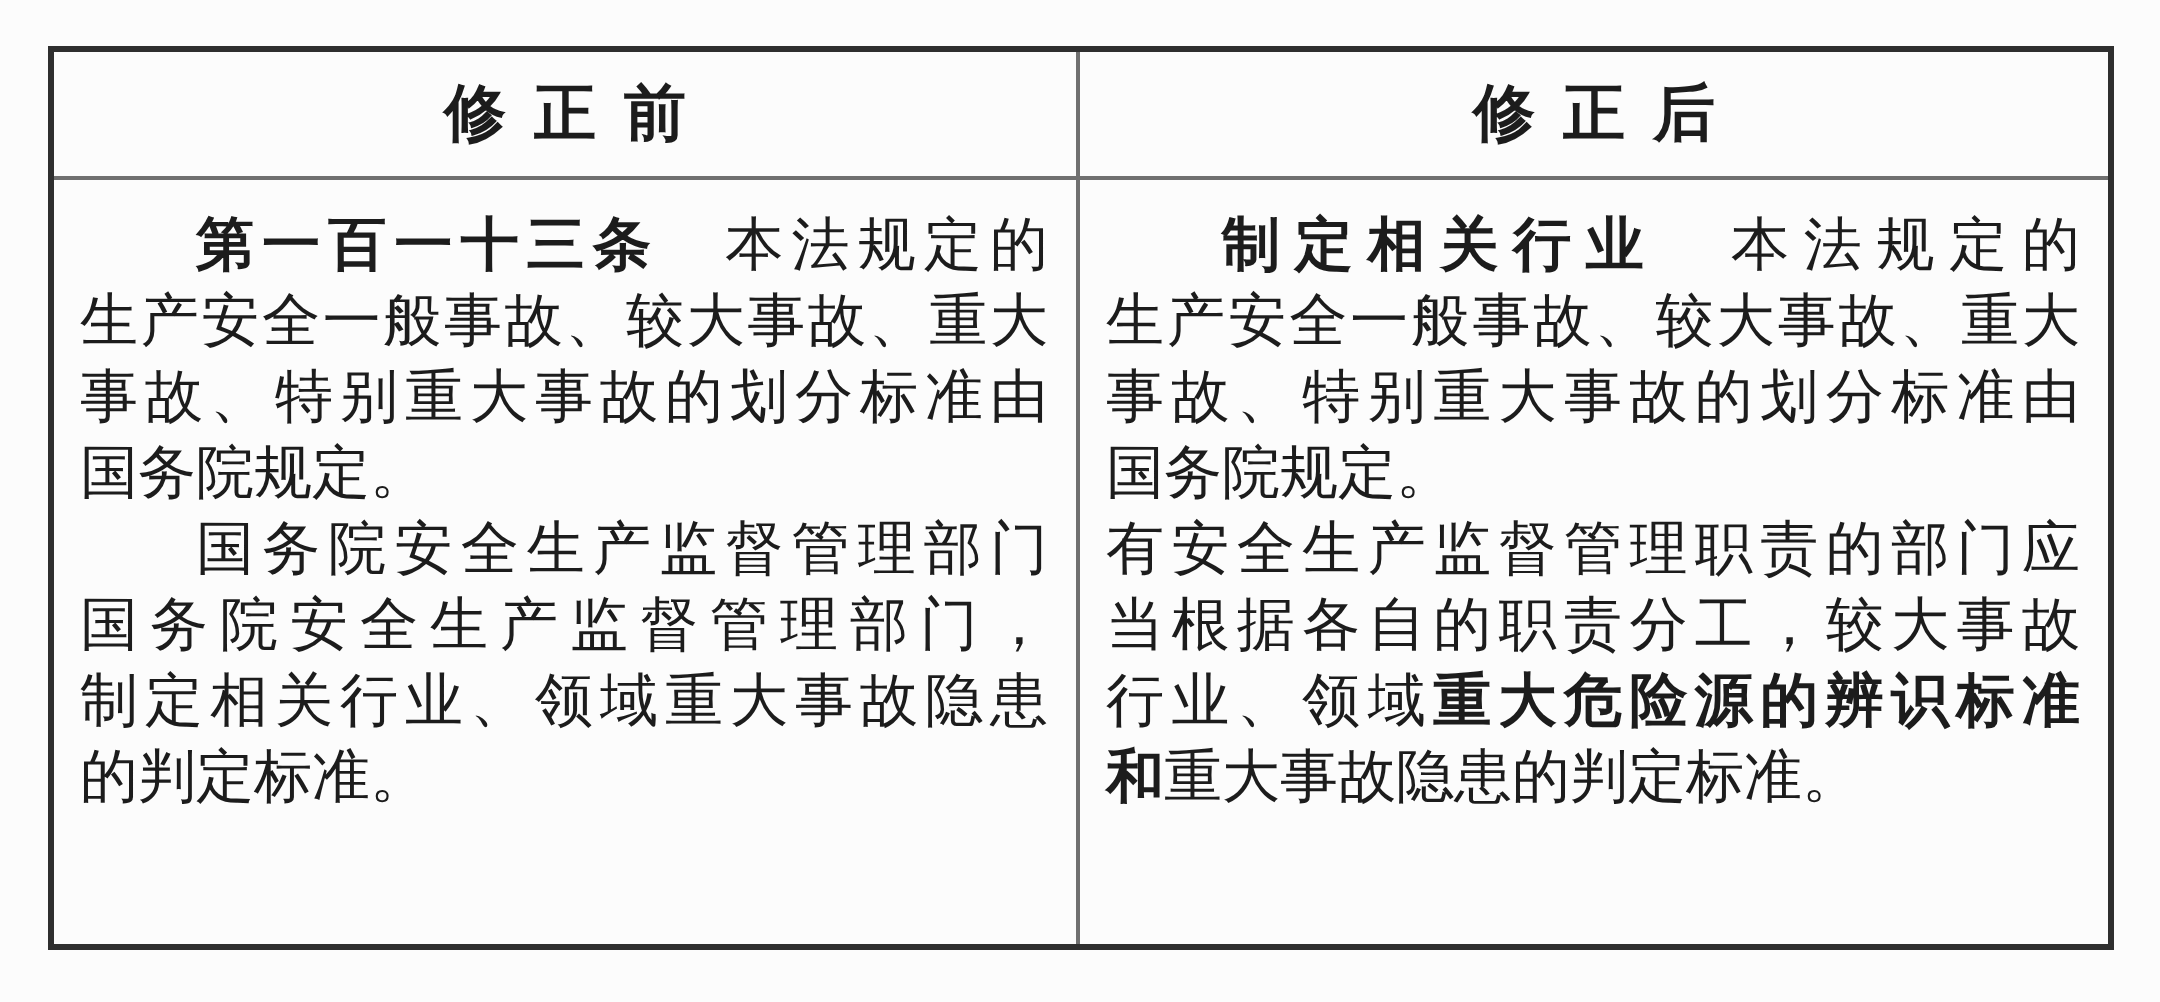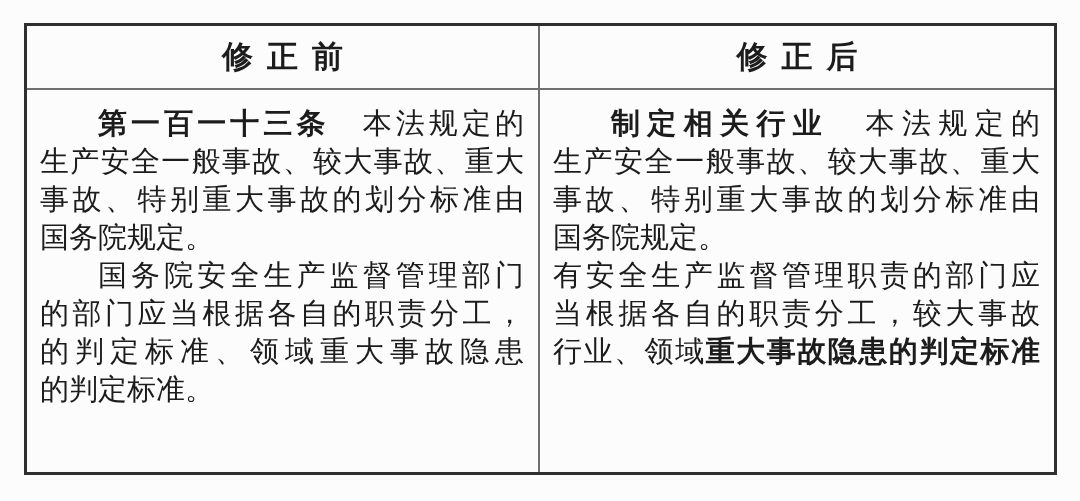--- a/index.html
+++ b/index.html
@@ -71,31 +71,32 @@
 <div class="canvas">
   <div class="law-table">
     <div class="col">
       <div class="col-header">修正前</div>
       <div class="col-body">
           <div class="line indent"><span class="seg bold">第一百一十三条</span><span class="seg">　本法规定的</span></div>
           <div class="line"><span class="seg">生产安全一般事故、较大事故、重大</span></div>
           <div class="line"><span class="seg">事故、特别重大事故的划分标准由</span></div>
           <div class="line last"><span class="seg">国务院规定。</span></div>
           <div class="line indent"><span class="seg">国务院安全生产监督管理部门</span></div>
-          <div class="line"><span class="seg">的部门应当根据各自的职责分工，</span></div>
-          <div class="line"><span class="seg">的判定标准、领域重大事故隐患</span></div>
+          <div class="line"><span class="seg">国务院安全生产监督管理部门，</span></div>
+          <div class="line"><span class="seg">制定相关行业、领域重大事故隐患</span></div>
           <div class="line last"><span class="seg">的判定标准。</span></div>
         </div>
     </div>
     <div class="col right">
       <div class="col-header">修正后</div>
       <div class="col-body">
           <div class="line indent"><span class="seg bold">制定相关行业</span><span class="seg">　本法规定的</span></div>
           <div class="line"><span class="seg">生产安全一般事故、较大事故、重大</span></div>
           <div class="line"><span class="seg">事故、特别重大事故的划分标准由</span></div>
           <div class="line last"><span class="seg">国务院规定。</span></div>
           <div class="line"><span class="seg">有安全生产监督管理职责的部门应</span></div>
           <div class="line"><span class="seg">当根据各自的职责分工，较大事故</span></div>
-          <div class="line"><span class="seg">行业、领域</span><span class="seg bold">重大事故隐患的判定标准</span></div>
+          <div class="line"><span class="seg">行业、领域</span><span class="seg bold">重大危险源的辨识标准</span></div>
+          <div class="line last"><span class="seg bold">和</span><span class="seg">重大事故隐患的判定标准。</span></div>
         </div>
     </div>
   </div>
 </div>
 
 </body></html>

